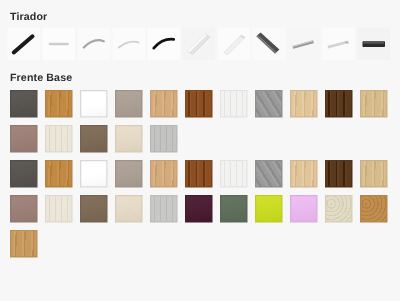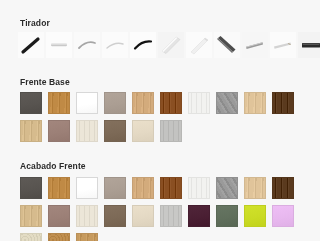--- a/index.html
+++ b/index.html
@@ -15,22 +15,21 @@
   }
   .panel {
     width: 320px;
     height: 241px;
     box-sizing: border-box;
     padding: 0;
     background: #f7f7f7;
     position: relative;
   }
   .section {
-    padding: 0 0 0 12px;
-    margin-top: 10px;
+    padding: 0 0 0 0;
   }
   .section-title {
     font-size: 8.5px;
     font-weight: bold;
     color: #2b2b2b;
     letter-spacing: 0.1px;
     padding-left: 8px;
     line-height: 1;
   }
   #section-tirador .section-title { padding-top: 9px; }
@@ -175,21 +174,20 @@
         <div class="swatch" style="background-color: rgb(214, 187, 141); background-image: repeating-linear-gradient(92deg, rgb(214, 187, 141) 0px, rgb(214, 187, 141) 2px, rgb(222, 195, 149) 2px, rgb(222, 195, 149) 3.5px, rgb(200, 173, 127) 3.5px, rgb(200, 173, 127) 4.6px, rgb(214, 187, 141) 4.6px, rgb(214, 187, 141) 7px), linear-gradient(rgb(230, 203, 157) 0%, rgb(214, 187, 141) 45%, rgb(200, 173, 127) 100%);"></div>
         <div class="swatch" style="background-color: rgb(156, 128, 119); background-image: linear-gradient(170deg, rgb(162, 134, 125) 0%, rgb(156, 128, 119) 55%, rgb(148, 120, 111) 100%);"></div>
         <div class="swatch" style="background-color: rgb(236, 230, 216); background-image: repeating-linear-gradient(90deg, rgb(236, 230, 216) 0px, rgb(236, 230, 216) 2px, rgb(222, 216, 202) 2px, rgb(222, 216, 202) 2.8px, rgb(236, 230, 216) 2.8px, rgb(236, 230, 216) 5px), linear-gradient(rgb(252, 246, 232) 0%, rgb(236, 230, 216) 100%);"></div>
         <div class="swatch" style="background-color: rgb(125, 106, 87); background-image: linear-gradient(170deg, rgb(131, 112, 93) 0%, rgb(125, 106, 87) 55%, rgb(117, 98, 79) 100%);"></div>
         <div class="swatch" style="background-color: rgb(228, 217, 196); background-image: linear-gradient(170deg, rgb(234, 223, 202) 0%, rgb(228, 217, 196) 55%, rgb(220, 209, 188) 100%);"></div>
         <div class="swatch" style="background-color: rgb(195, 195, 193); background-image: repeating-linear-gradient(90deg, rgb(195, 195, 193) 0px, rgb(195, 195, 193) 2px, rgb(181, 181, 179) 2px, rgb(181, 181, 179) 2.8px, rgb(195, 195, 193) 2.8px, rgb(195, 195, 193) 5px), linear-gradient(rgb(211, 211, 209) 0%, rgb(195, 195, 193) 100%);"></div>
       </div>
   </div>
 
   <div class="section" id="section-acabado-frente">
-    <div class="section-title">Acabado Frente</div>
     <div class="swatch-grid">
         <div class="swatch" style="background-color: rgb(88, 84, 80); background-image: linear-gradient(170deg, rgb(94, 90, 86) 0%, rgb(88, 84, 80) 55%, rgb(80, 76, 72) 100%);"></div>
         <div class="swatch" style="background-color: rgb(192, 138, 69); background-image: repeating-linear-gradient(92deg, rgb(192, 138, 69) 0px, rgb(192, 138, 69) 2px, rgb(200, 146, 77) 2px, rgb(200, 146, 77) 3.5px, rgb(178, 124, 55) 3.5px, rgb(178, 124, 55) 4.6px, rgb(192, 138, 69) 4.6px, rgb(192, 138, 69) 7px), linear-gradient(rgb(208, 154, 85) 0%, rgb(192, 138, 69) 45%, rgb(178, 124, 55) 100%);"></div>
         <div class="swatch light-edge" style="background-color: rgb(255, 255, 255); background-image: linear-gradient(170deg, rgb(255, 255, 255) 0%, rgb(255, 255, 255) 55%, rgb(247, 247, 247) 100%);"></div>
         <div class="swatch" style="background-color: rgb(171, 158, 147); background-image: linear-gradient(170deg, rgb(177, 164, 153) 0%, rgb(171, 158, 147) 55%, rgb(163, 150, 139) 100%);"></div>
         <div class="swatch" style="background-color: rgb(211, 171, 124); background-image: repeating-linear-gradient(92deg, rgb(211, 171, 124) 0px, rgb(211, 171, 124) 2px, rgb(219, 179, 132) 2px, rgb(219, 179, 132) 3.5px, rgb(197, 157, 110) 3.5px, rgb(197, 157, 110) 4.6px, rgb(211, 171, 124) 4.6px, rgb(211, 171, 124) 7px), linear-gradient(rgb(227, 187, 140) 0%, rgb(211, 171, 124) 45%, rgb(197, 157, 110) 100%);"></div>
         <div class="swatch" style="background-color: rgb(138, 79, 34); background-image: repeating-linear-gradient(90deg, rgb(138, 79, 34) 0px, rgb(138, 79, 34) 1.6px, rgb(112, 53, 8) 1.6px, rgb(112, 53, 8) 3px, rgb(146, 87, 42) 3px, rgb(146, 87, 42) 4px, rgb(138, 79, 34) 4px, rgb(138, 79, 34) 6px), linear-gradient(rgb(154, 95, 50) 0%, rgb(138, 79, 34) 50%, rgb(112, 53, 8) 100%);"></div>
         <div class="swatch" style="background-color: rgb(242, 242, 240); background-image: repeating-linear-gradient(90deg, rgb(242, 242, 240) 0px, rgb(242, 242, 240) 2px, rgb(228, 228, 226) 2px, rgb(228, 228, 226) 2.8px, rgb(242, 242, 240) 2.8px, rgb(242, 242, 240) 5px), linear-gradient(rgb(255, 255, 255) 0%, rgb(242, 242, 240) 100%);"></div>
         <div class="swatch" style="background-color: rgb(154, 154, 154); background-image: repeating-linear-gradient(58deg, rgb(162, 162, 162) 0px, rgb(162, 162, 162) 2px, rgb(140, 140, 140) 2px, rgb(140, 140, 140) 4px, rgb(154, 154, 154) 4px, rgb(154, 154, 154) 7px), repeating-linear-gradient(-42deg, rgb(128, 128, 128) 0px, rgb(128, 128, 128) 1.5px, transparent 1.5px, transparent 5px), linear-gradient(160deg, rgb(170, 170, 170) 0%, rgb(140, 140, 140) 100%);"></div>
         <div class="swatch" style="background-color: rgb(224, 196, 154); background-image: repeating-linear-gradient(92deg, rgb(224, 196, 154) 0px, rgb(224, 196, 154) 2px, rgb(232, 204, 162) 2px, rgb(232, 204, 162) 3.5px, rgb(210, 182, 140) 3.5px, rgb(210, 182, 140) 4.6px, rgb(224, 196, 154) 4.6px, rgb(224, 196, 154) 7px), linear-gradient(rgb(240, 212, 170) 0%, rgb(224, 196, 154) 45%, rgb(210, 182, 140) 100%);"></div>

